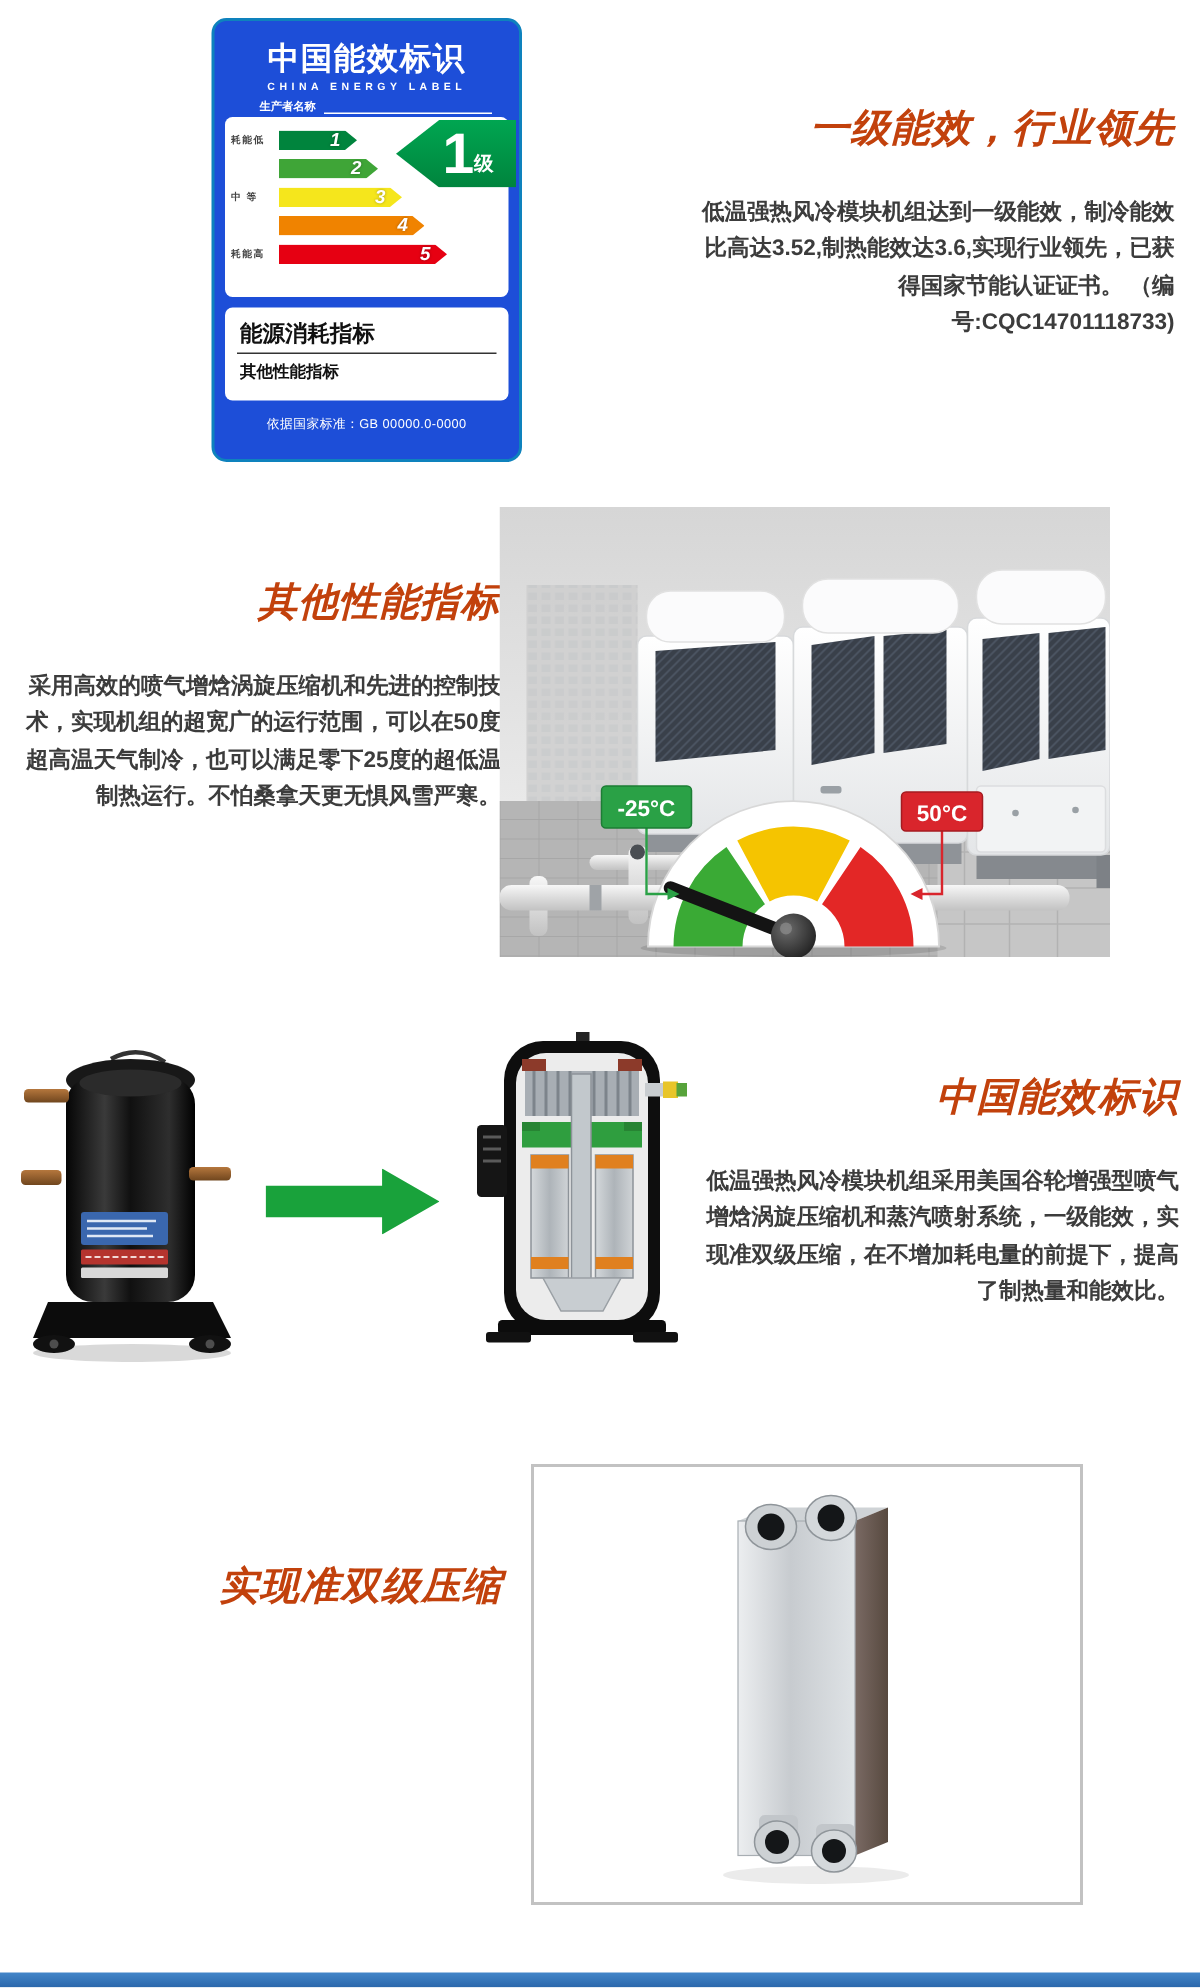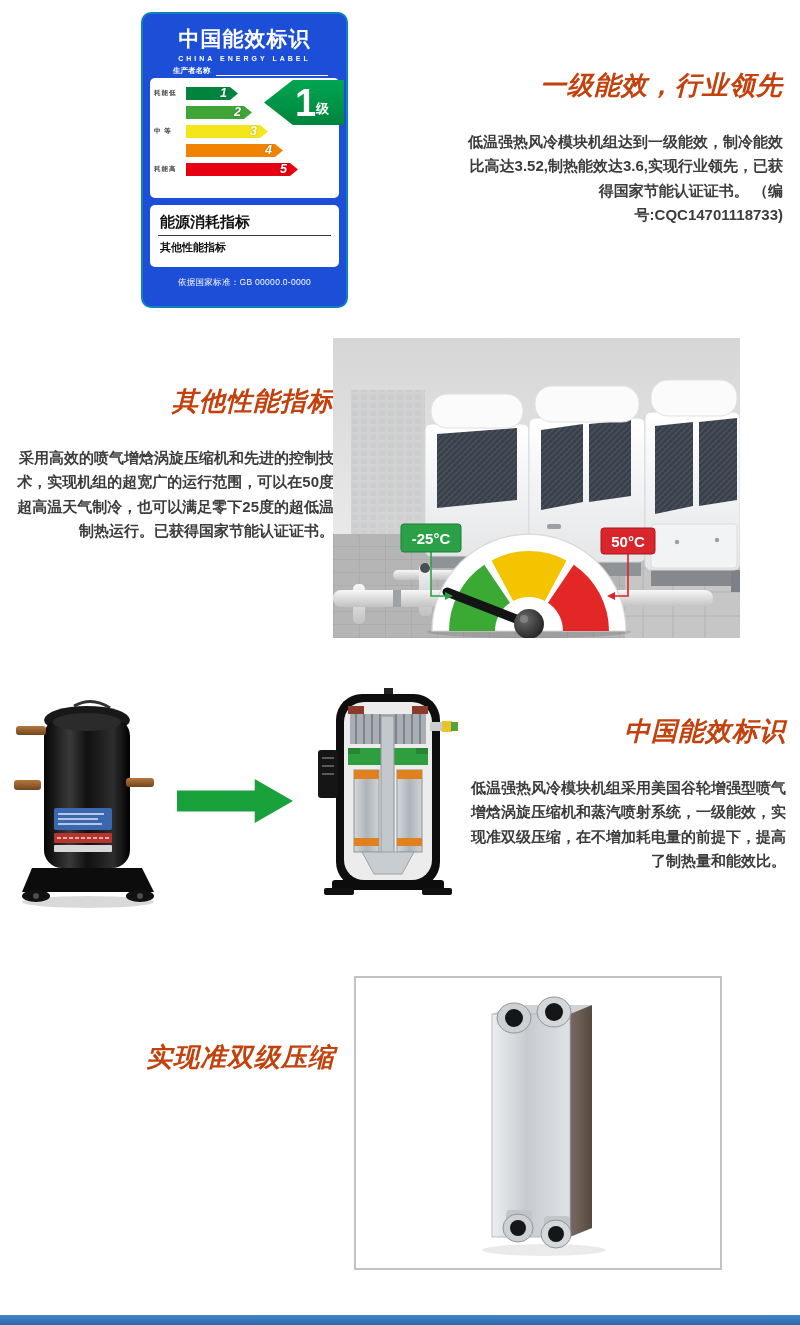--- a/index.html
+++ b/index.html
@@ -114,21 +114,21 @@
     <div class="el-note">依据国家标准：GB 00000.0-0000</div>
   </div>
 
   <div class="abs" style="left:458px;top:68px;width:325px;">
     <div class="sec-heading">一级能效，行业领先</div>
     <div class="sec-body">低温强热风冷模块机组达到一级能效，制冷能效比高达3.52,制热能效达3.6,实现行业领先，已获得国家节能认证证书。 （编号:CQC14701118733)</div>
   </div>
 
   <div class="abs" style="left:12px;top:384px;width:322px;">
     <div class="sec-heading">其他性能指标</div>
-    <div class="sec-body">采用高效的喷气增焓涡旋压缩机和先进的控制技术，实现机组的超宽广的运行范围，可以在50度超高温天气制冷，也可以满足零下25度的超低温制热运行。已获得国家节能认证证书。</div>
+    <div class="sec-body">采用高效的喷气增焓涡旋压缩机和先进的控制技术，实现机组的超宽广的运行范围，可以在50度超高温天气制冷，也可以满足零下25度的超低温制热运行。不怕桑拿天更无惧风雪严寒。</div>
   </div>
 
   <div class="abs" style="left:333px;top:338px;width:407px;height:255px;">
     <svg width="407" height="300" viewBox="0 0 407 300">
       <defs>
         <linearGradient id="sky" x1="0" y1="0" x2="0" y2="1">
           <stop offset="0" stop-color="#d6d6d6"></stop>
             <stop offset="1" stop-color="#f3f3f3"></stop>
         </linearGradient>
         <linearGradient id="unitG" x1="0" y1="0" x2="0" y2="1">

